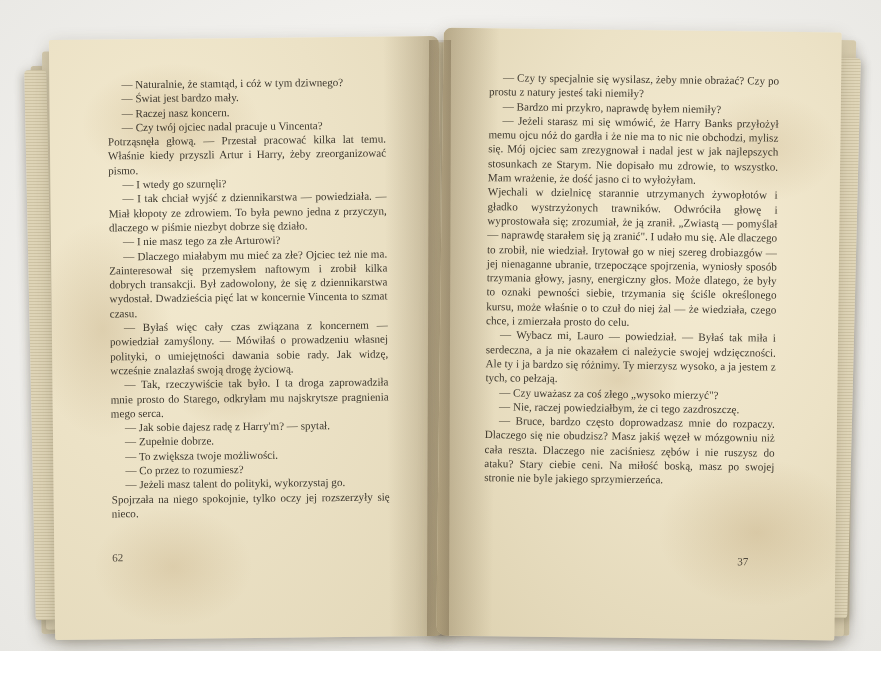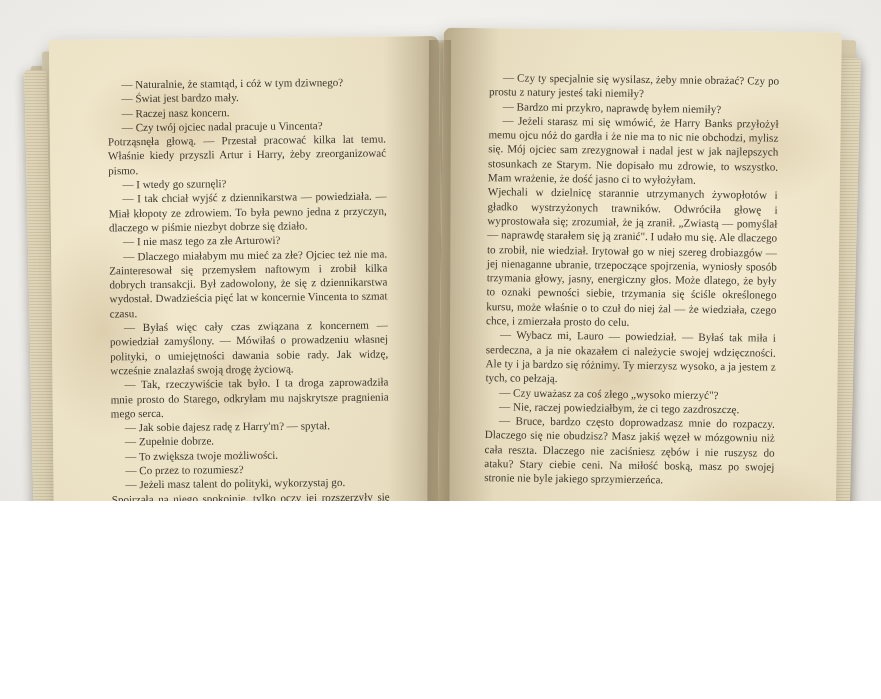--- a/index.html
+++ b/index.html
@@ -3,21 +3,21 @@
 <meta charset="utf-8">
 <style>
   html, body {
     margin: 0;
     padding: 0;
     background: #ffffff;
   }
   #page {
     position: relative;
     width: 881px;
-    height: 501px;
+    height: 651px;
     overflow: hidden;
     background: #f2f1ee;
     font-family: "Liberation Serif", serif;
   }
 
   
   .backdrop {
     position: absolute;
     inset: 0;
     background:

